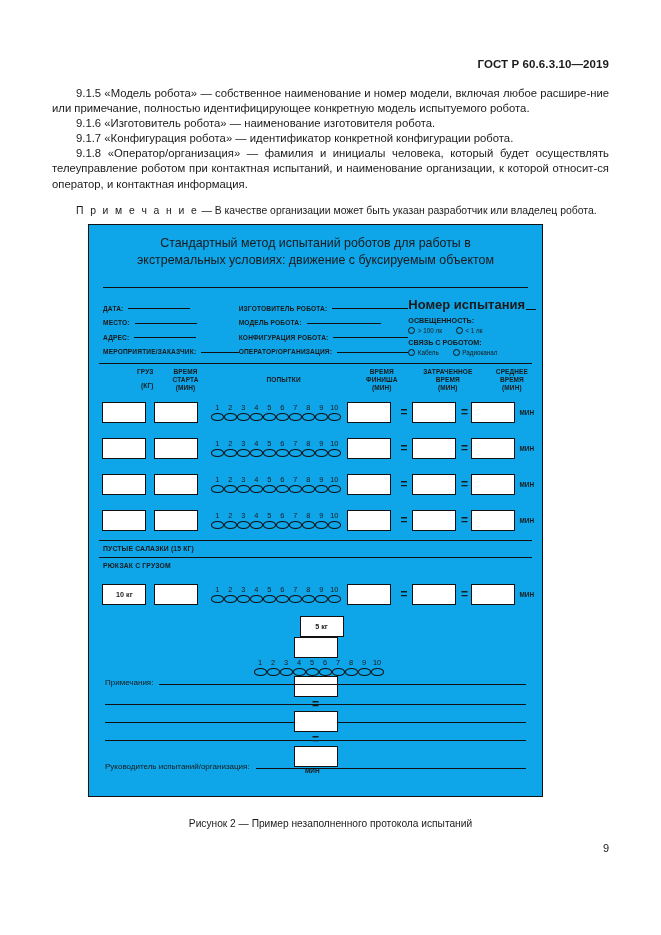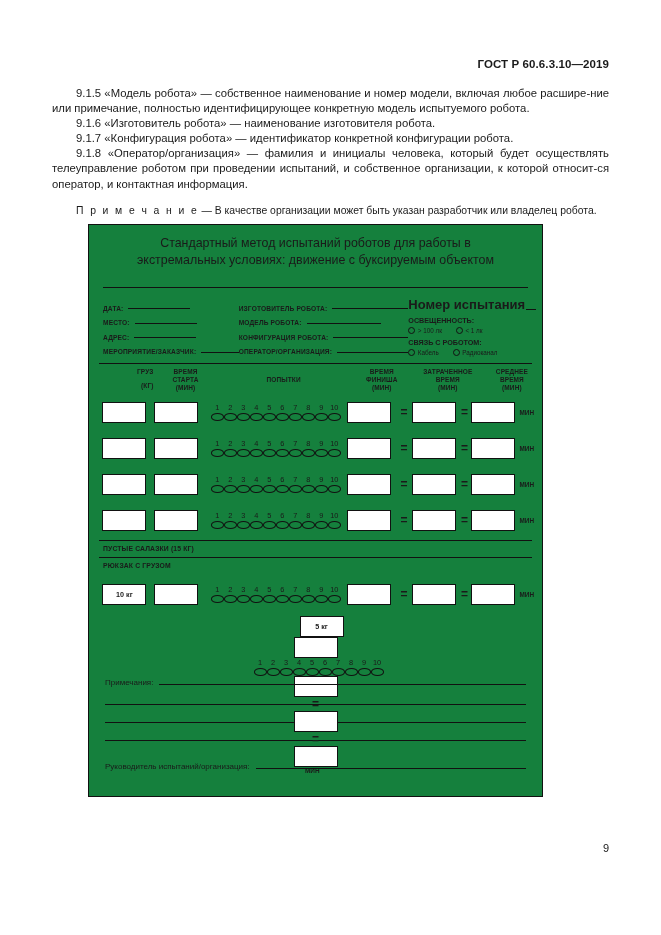--- a/index.html
+++ b/index.html
@@ -62,21 +62,21 @@
 
   
   .form-frame {
     position: absolute;
     left: 88px;
     top: 224px;
     width: 455px;
     height: 573px;
     border: 1.4px solid #111;
     box-sizing: border-box;
-    background: #15803d;
+    background: #0ea5e9;
   }
 
   .form-title {
     text-align: center;
     font-size: 12.4px;
     line-height: 17px;
     padding: 10px 26px 0 26px;
   }
   .form-subtitle {
     text-align: center;
@@ -310,21 +310,21 @@
 <body>
 
 <div class="page">
 
   <div class="doc-header">ГОСТ Р 60.6.3.10—2019</div>
 
   <div class="body-text">
     <p class="para">9.1.5 «Модель робота» — собственное наименование и номер модели, включая любое расшире-ние или примечание, полностью идентифицирующее конкретную модель испытуемого робота.</p>
     <p class="para">9.1.6 «Изготовитель робота» — наименование изготовителя робота.</p>
     <p class="para">9.1.7 «Конфигурация робота» — идентификатор конкретной конфигурации робота.</p>
-    <p class="para">9.1.8 «Оператор/организация» — фамилия и инициалы человека, который будет осуществлять телеуправление роботом при проведении испытаний, и собственное организации, к которой относит-ся оператор, и контактная информация.</p>
+    <p class="para">9.1.8 «Оператор/организация» — фамилия и инициалы человека, который будет осуществлять телеуправление роботом при контактная испытаний, и наименование организации, к которой относит-ся оператор, и контактная информация.</p>
     <p class="note-para"><span class="spaced">П р и м е ч а н и е</span><span> — В качестве организации может быть указан разработчик или владелец робота.</span></p>
   </div>
 
   <div class="form-frame">
 
     <div class="form-title">Стандартный метод испытаний роботов для работы в экстремальных условиях: движение с буксируемым объектом</div>
     <hr class="rule rule-title">
 
     <div class="info-row">
 
@@ -844,15 +844,16 @@
           <div class="blank-line"></div>
         </div>
       <div class="note-field sign-field">
         <span class="lbl">Руководитель испытаний/организация:</span>
         <span class="ln"></span>
       </div>
     </div>
 
   </div>
 
+  <div class="caption">Рисунок 2 — Пример незаполненного протокола испытаний</div>
   <div class="folio">9</div>
 
 </div>
 
 </body></html>

